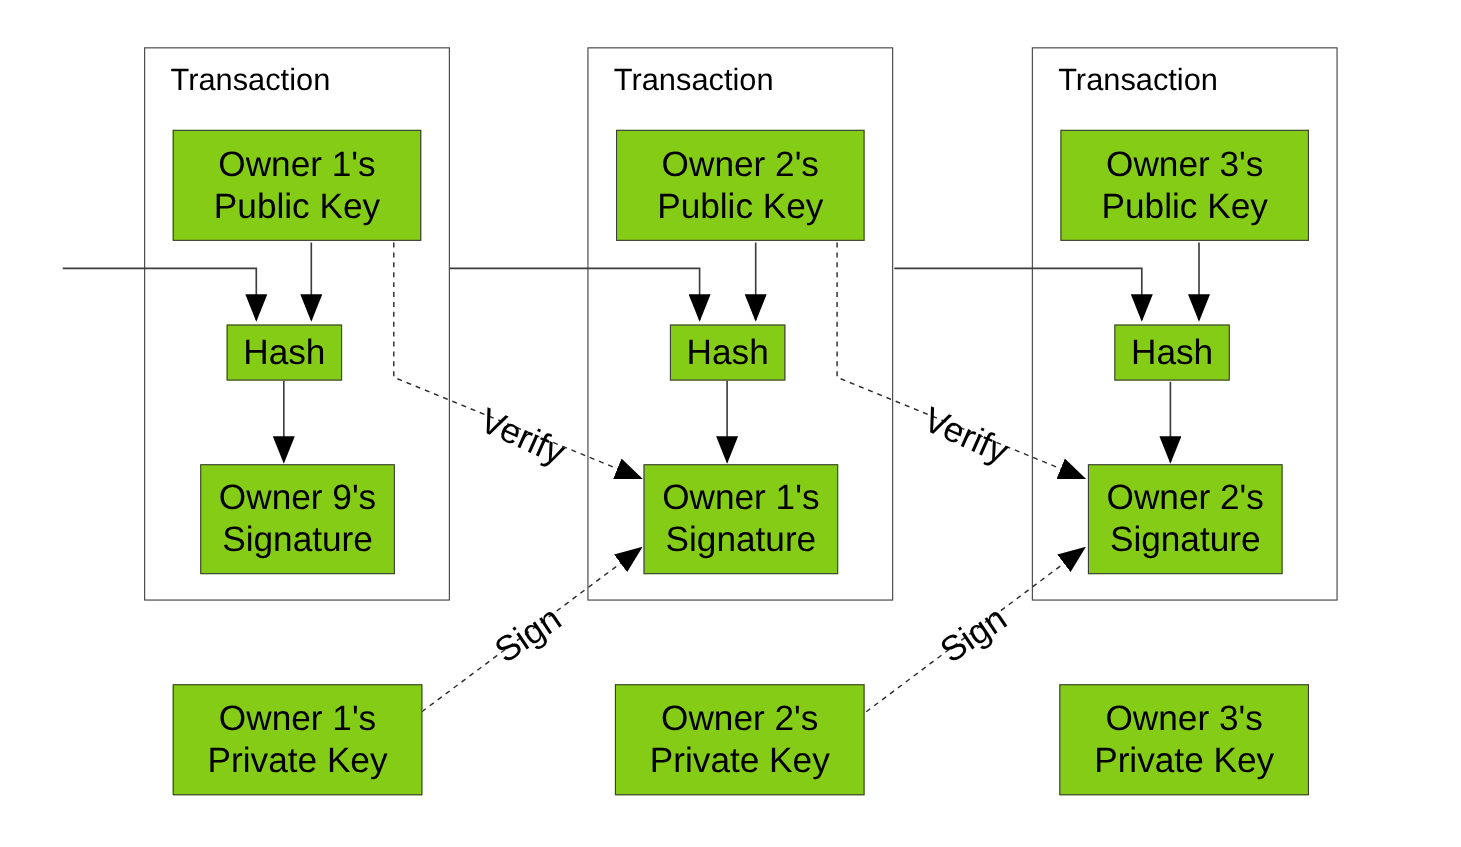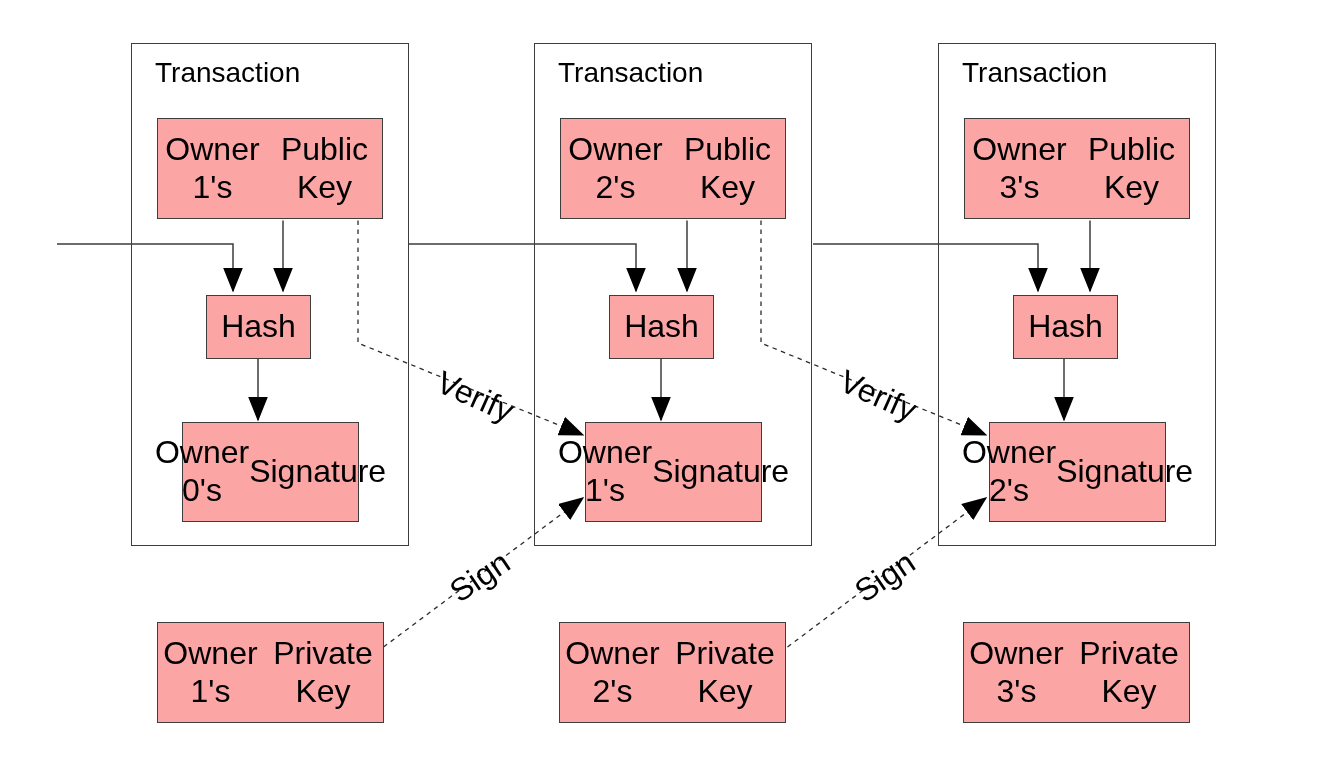--- a/index.html
+++ b/index.html
@@ -35,30 +35,31 @@
     left: 23px;
     top: 13px;
     font-size: 28px;
     line-height: 1.15;
     white-space: nowrap;
   }
   .box {
     position: absolute;
     border: 1.5px solid #3d3d3d;
     box-sizing: border-box;
-    background: #fca5a5;
+    background: #84cc16;
     display: flex;
+    flex-direction: column;
     align-items: center;
     justify-content: center;
     text-align: center;
     font-size: 32px;
     line-height: 1.18;
   }
   .pk   { left: 25px;  top: 74px;  width: 226px; height: 101px; }
-  .hash { left: 74px;  top: 251px; width: 105px; height: 64px;  }
+  .hash { left: 74px;  top: 251px; width: 105px; height: 51px;  }
   .sig  { left: 50px;  top: 378px; width: 177px; height: 100px; }
   .priv {
     position: absolute;
     top: 622px;
     width: 227px;
     height: 101px;
   }
   #priv1 { left: 157px; }
   #priv2 { left: 559px; }
   #priv3 { left: 963px; }
@@ -109,21 +110,21 @@
   <div class="tx" id="tx1">
     <div class="tx-title">Transaction</div>
     <div class="box pk">
       <span>Owner 1's</span>
       <span>Public Key</span>
     </div>
     <div class="box hash">
       <span>Hash</span>
     </div>
     <div class="box sig">
-      <span>Owner 0's</span>
+      <span>Owner 9's</span>
       <span>Signature</span>
     </div>
   </div>
 
   <div class="tx" id="tx2">
     <div class="tx-title">Transaction</div>
     <div class="box pk">
       <span>Owner 2's</span>
       <span>Public Key</span>
     </div>

